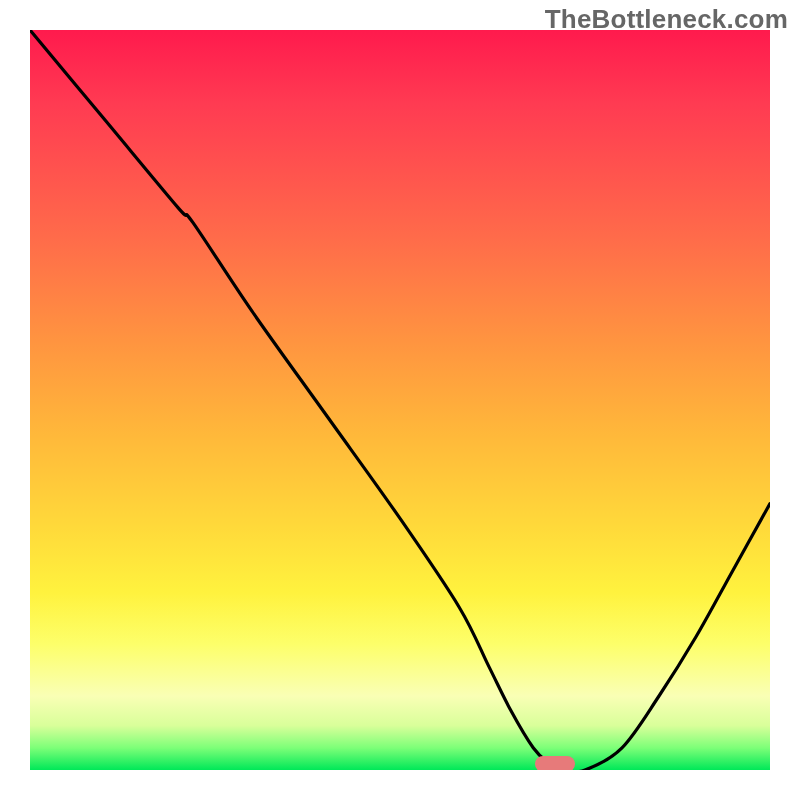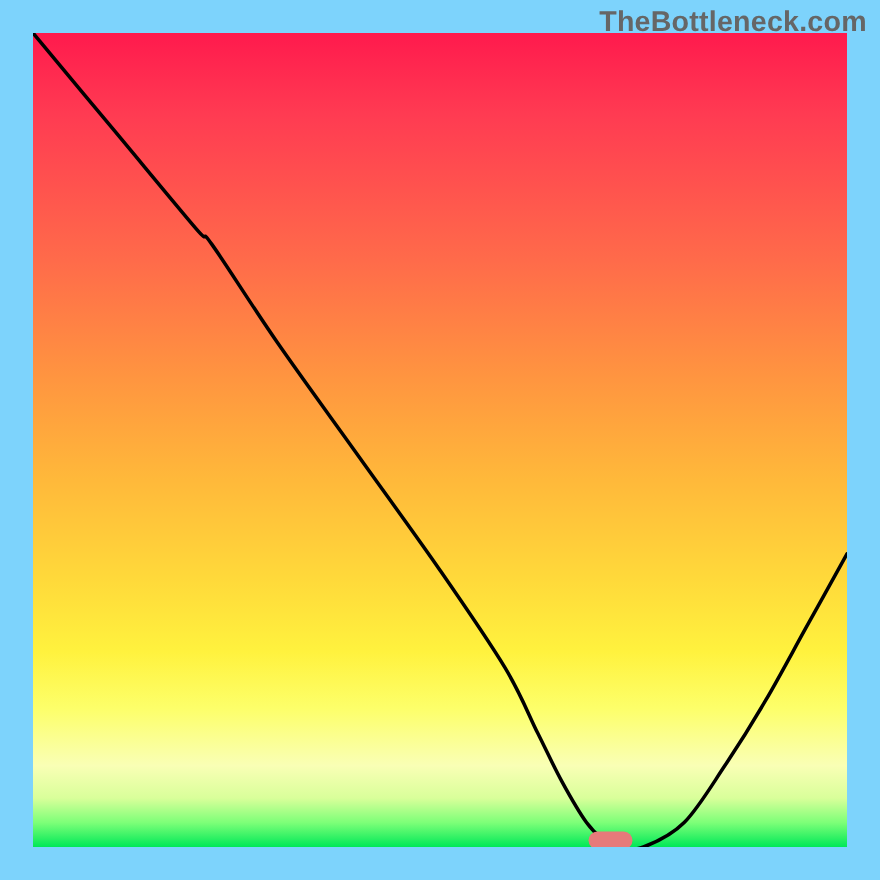--- a/index.html
+++ b/index.html
@@ -7,21 +7,21 @@
     padding: 0;
     width: 800px;
     height: 800px;
     background: #000;
     font-family: Arial, Helvetica, sans-serif;
   }
   .container {
     position: relative;
     width: 800px;
     height: 800px;
-    background: #7dd3fc;
+    background: #ffffff;
   }
   .watermark {
     position: absolute;
     top: 4px;
     right: 12px;
     font-size: 26px;
     font-weight: 600;
     color: #666;
     z-index: 10;
     letter-spacing: 0.2px;

